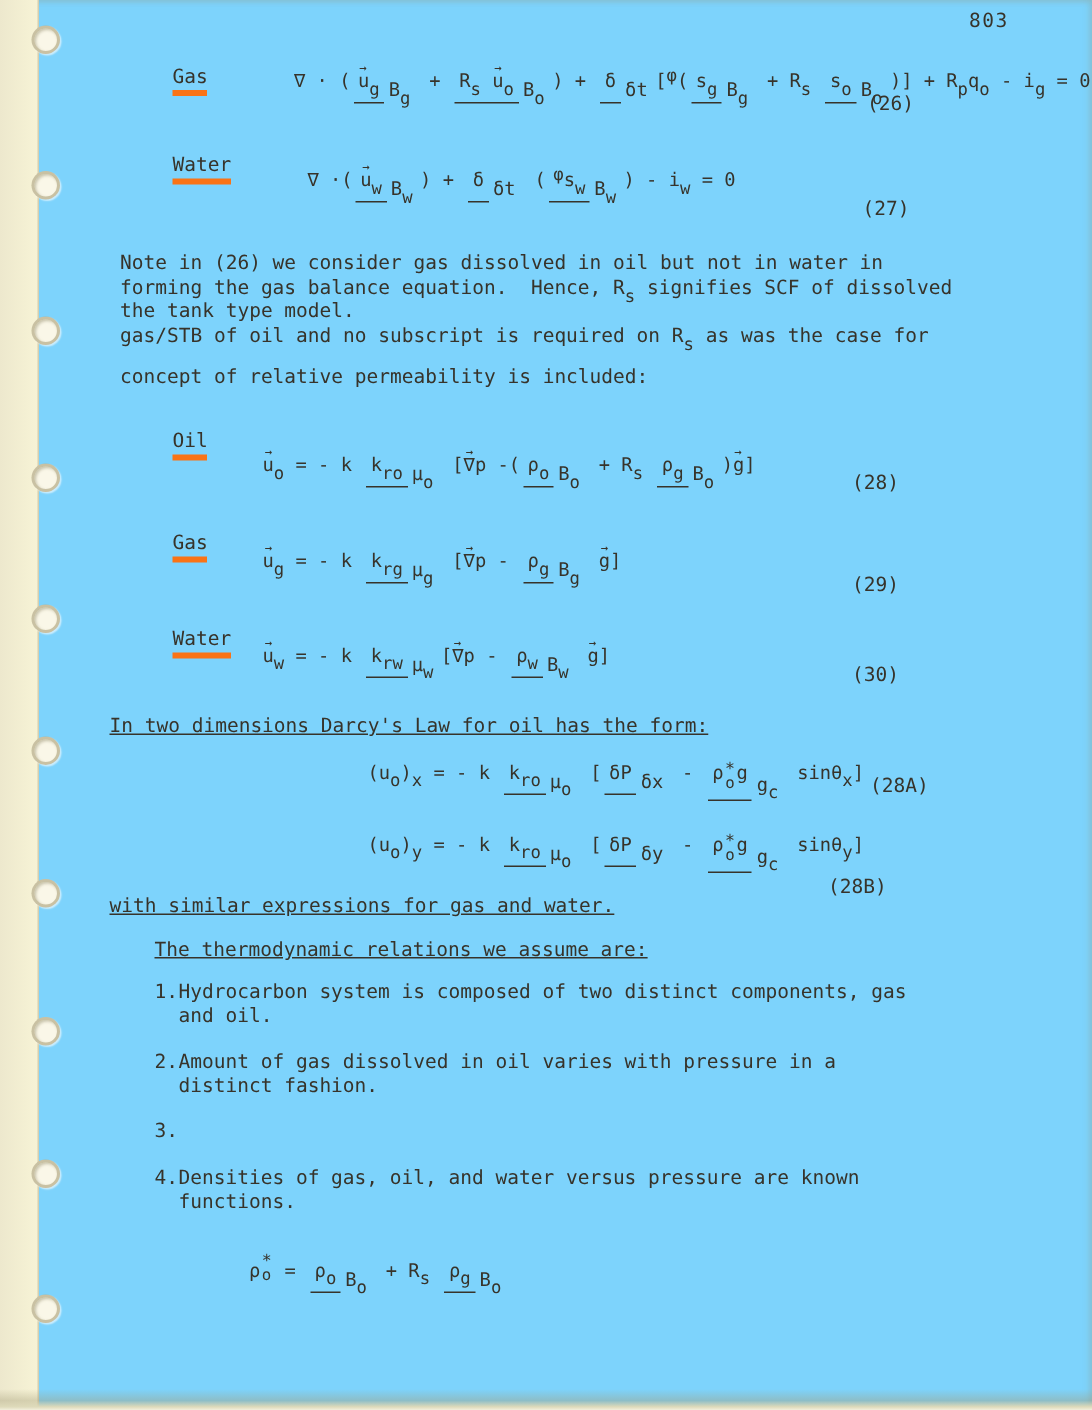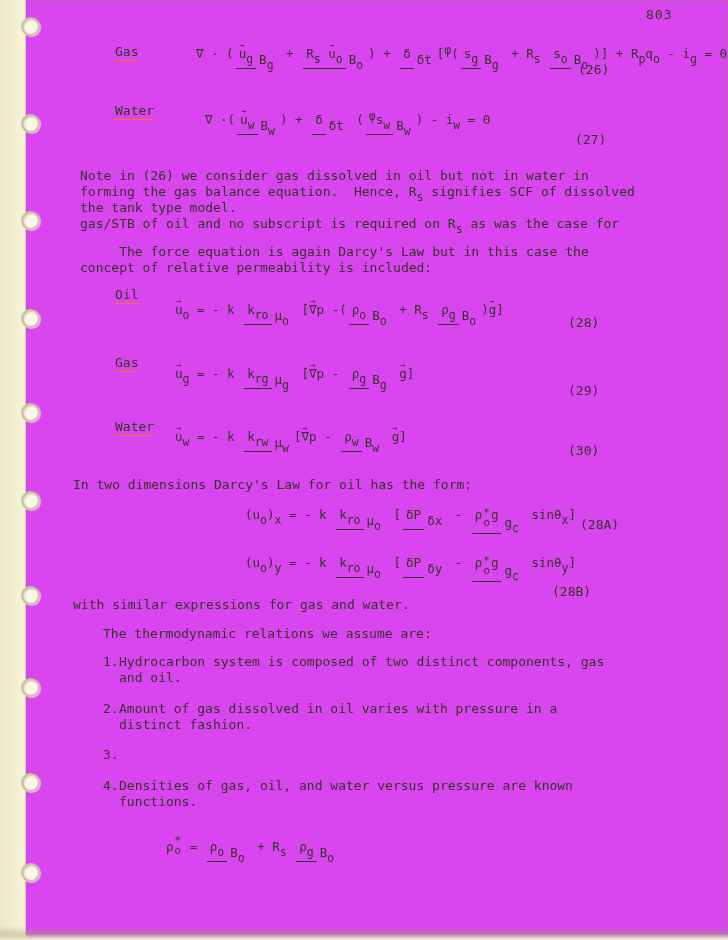--- a/index.html
+++ b/index.html
@@ -1,18 +1,18 @@
 <!DOCTYPE html>
 <html><head>
 <meta charset="utf-8">
 <style>
   html,body{margin:0;padding:0;background:#e9e7da;}
   .page{
     position:relative;width:728px;height:940px;overflow:hidden;
-    background:#d946ef;color:#37332a;
+    background:#7dd3fc;color:#37332a;
     font-family:"DejaVu Sans Mono","Liberation Mono",monospace;
     font-size:13px;
     box-shadow:inset -2px 0 4px rgba(150,140,100,.22), inset 0 2px 3px rgba(160,150,110,.15);
   }
   .edge-left{
     position:absolute;left:0;top:0;width:25px;height:100%;
     background:linear-gradient(90deg,#ede8cd 0%,#f4f0d3 70%,#f7f3d6 100%);
     border-right:1px solid rgba(150,140,95,.28);
   }
   .edge-bottom{
@@ -20,21 +20,21 @@
     background:linear-gradient(180deg,rgba(170,165,130,0) 0%,rgba(165,158,120,.40) 55%,#dedaba 85%,#f2efdc 100%);
   }
   .hole{
     position:absolute;width:15px;height:15px;border-radius:50%;
     background:#faf7e8;border:2px solid rgba(160,150,105,.55);
     box-shadow:inset 1px 1px 2px rgba(110,100,60,.35), 1px 1px 1px rgba(255,255,255,.6);
   }
   .pagenum{position:absolute;letter-spacing:1px;}
   .eq-label{
     position:absolute;padding-bottom:1px;
-    border-bottom:1px solid #f97316;
+    border-bottom:4px solid #f97316;
   }
   .eq{
     position:absolute;display:flex;align-items:flex-start;
     font-size:12.5px;line-height:14px;white-space:pre;
   }
   .tok{white-space:pre;}
   .msub{position:relative;top:5px;font-size:11.5px;white-space:pre;}
   .msup{position:relative;top:-4px;font-size:11.5px;white-space:pre;}
   .frac{display:inline-flex;flex-direction:row;align-items:center;margin:0 2px;}
   .fn{display:block;text-align:center;border-bottom:1px solid #37332a;padding:0 3px 7px 3px;line-height:14px;}
@@ -43,21 +43,21 @@
   .vec::after{
     content:"\2192";position:absolute;left:50%;top:-8px;
     transform:translateX(-50%) scale(.75);font-size:11px;
   }
   .stk{display:inline-flex;flex-direction:column;margin:0 1px;position:relative;top:-3px;}
   .stk .st{font-size:11px;line-height:7px;height:7px;}
   .stk .sb{font-size:10.5px;line-height:7px;height:7px;position:relative;top:3px;}
   .eq-num{position:absolute;}
   .para{position:absolute;}
   .pline{white-space:pre;line-height:16px;height:16px;}
-  .abs{position:absolute;}
+  .abs{position:absolute;text-decoration:underline;}
   .list-item{position:absolute;left:103px;}
   .li-num{position:absolute;left:0;top:0;white-space:pre;}
   .li-text{margin-left:16px;}
 </style>
 </head>
 <body>
 
 <div class="page">
   <div class="edge-left"></div>
   <div class="edge-bottom"></div>
@@ -85,21 +85,20 @@
   <div class="eq-num" style="left:575px;top:132px">(27)</div>
 
   <div class="para" style="left:80px;top:168px">
     <div class="pline"><span class="tok">Note in (26) we consider gas dissolved in oil but not in water in</span></div>
     <div class="pline"><span class="tok">forming the gas balance equation.  Hence, R</span><span class="msub">s</span><span class="tok"> signifies SCF of dissolved</span></div>
     <div class="pline"><span class="tok">the tank type model.</span></div>
     <div class="pline"><span class="tok">gas/STB of oil and no subscript is required on R</span><span class="msub">s</span><span class="tok"> as was the case for</span></div>
   </div>
 
   <div class="para" style="left:80px;top:244px">
-    <div class="pline">     The force equation is again Darcy's Law but in this case the</div>
     <div class="pline">concept of relative permeability is included:</div>
   </div>
 
   <div class="eq-label" style="left:115px;top:287px">Oil</div>
   <div class="eq" style="left:175px;top:303px"><span class="tok vec">u</span><span class="msub">o</span><span class="tok"> = - k </span><span class="frac"><span class="fn"><span class="tok">k</span><span class="msub">ro</span></span><span class="fd"><span class="tok">μ</span><span class="msub">o</span></span></span><span class="tok"> [</span><span class="tok vec">∇</span><span class="tok">p -(</span><span class="frac"><span class="fn"><span class="tok">ρ</span><span class="msub">o</span></span><span class="fd"><span class="tok">B</span><span class="msub">o</span></span></span><span class="tok"> + R</span><span class="msub">s</span><span class="tok"> </span><span class="frac"><span class="fn"><span class="tok">ρ</span><span class="msub">g</span></span><span class="fd"><span class="tok">B</span><span class="msub">o</span></span></span><span class="tok">)</span><span class="tok vec">g</span><span class="tok">]</span></div>
   <div class="eq-num" style="left:568px;top:315px">(28)</div>
 
   <div class="eq-label" style="left:115px;top:355px">Gas</div>
   <div class="eq" style="left:175px;top:367px"><span class="tok vec">u</span><span class="msub">g</span><span class="tok"> = - k </span><span class="frac"><span class="fn"><span class="tok">k</span><span class="msub">rg</span></span><span class="fd"><span class="tok">μ</span><span class="msub">g</span></span></span><span class="tok"> [</span><span class="tok vec">∇</span><span class="tok">p - </span><span class="frac"><span class="fn"><span class="tok">ρ</span><span class="msub">g</span></span><span class="fd"><span class="tok">B</span><span class="msub">g</span></span></span><span class="tok"> </span><span class="tok vec">g</span><span class="tok">]</span></div>
   <div class="eq-num" style="left:568px;top:383px">(29)</div>

